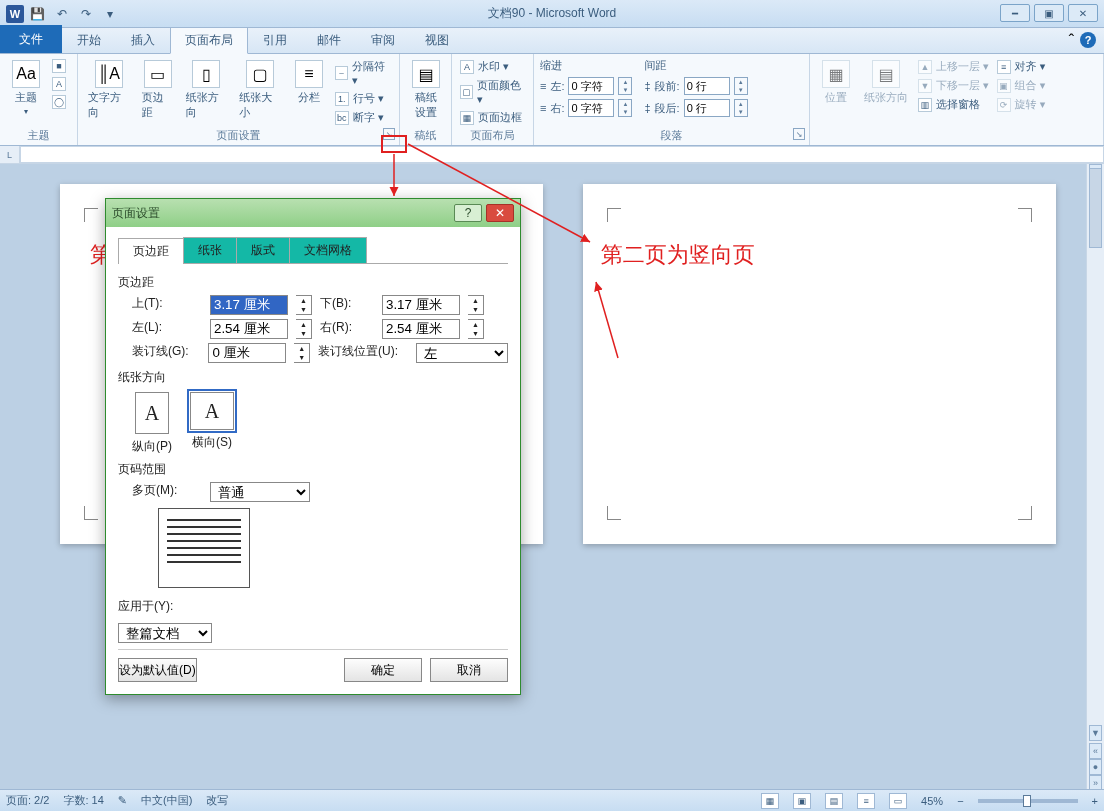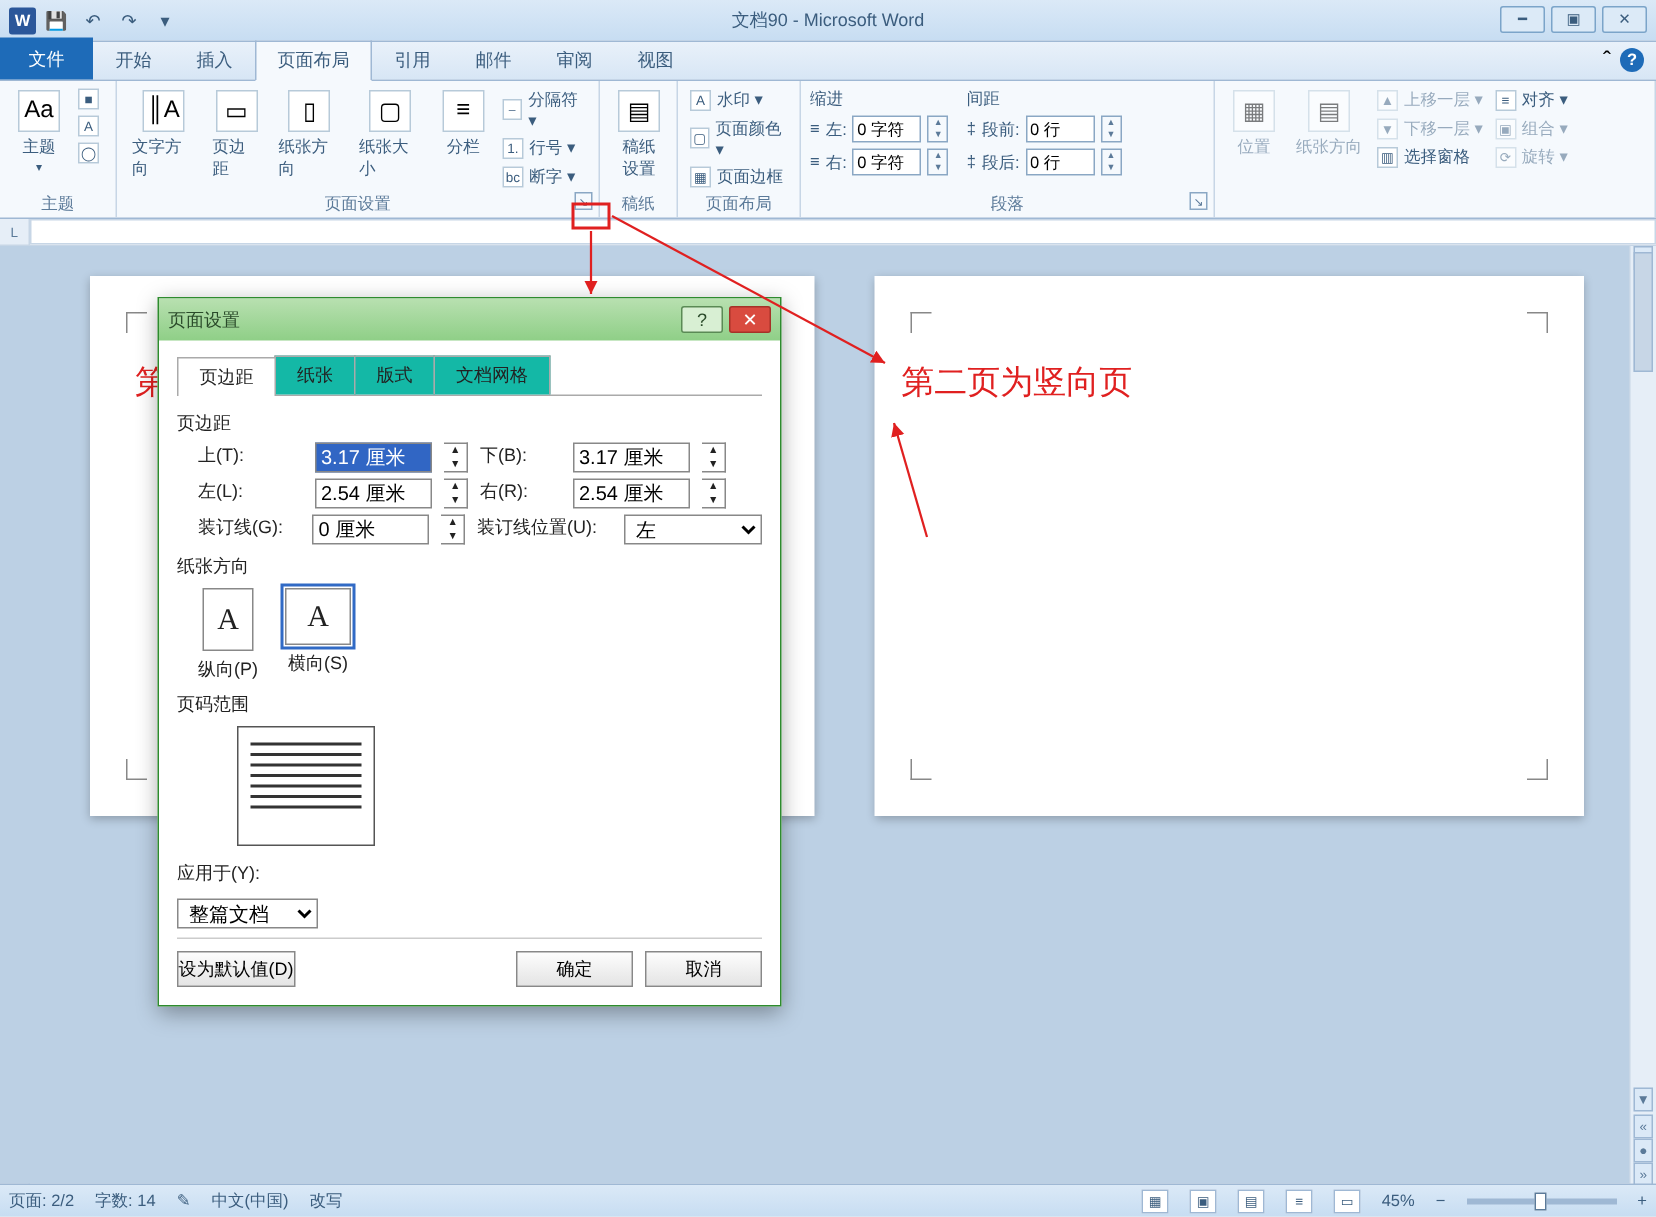--- a/index.html
+++ b/index.html
@@ -445,20 +445,24 @@
           <div class="box" style="width:34px;height:42px;">A</div>
           <span>纵向(P)</span>
         </div>
       <div class="orient sel">
           <div class="box">A</div>
           <span>横向(S)</span>
         </div>
     </div>
 
     <div class="fieldset-label">页码范围</div>
+    <div class="row">
+      <label>多页(M):</label>
+      <select class="sel" style="width:100px;"><option>普通</option></select>
+    </div>
 
     <div class="preview-box">
       <div class="line"></div>
         <div class="line"></div>
         <div class="line"></div>
         <div class="line"></div>
         <div class="line"></div>
         <div class="line"></div>
         <div class="line"></div>
     </div>

